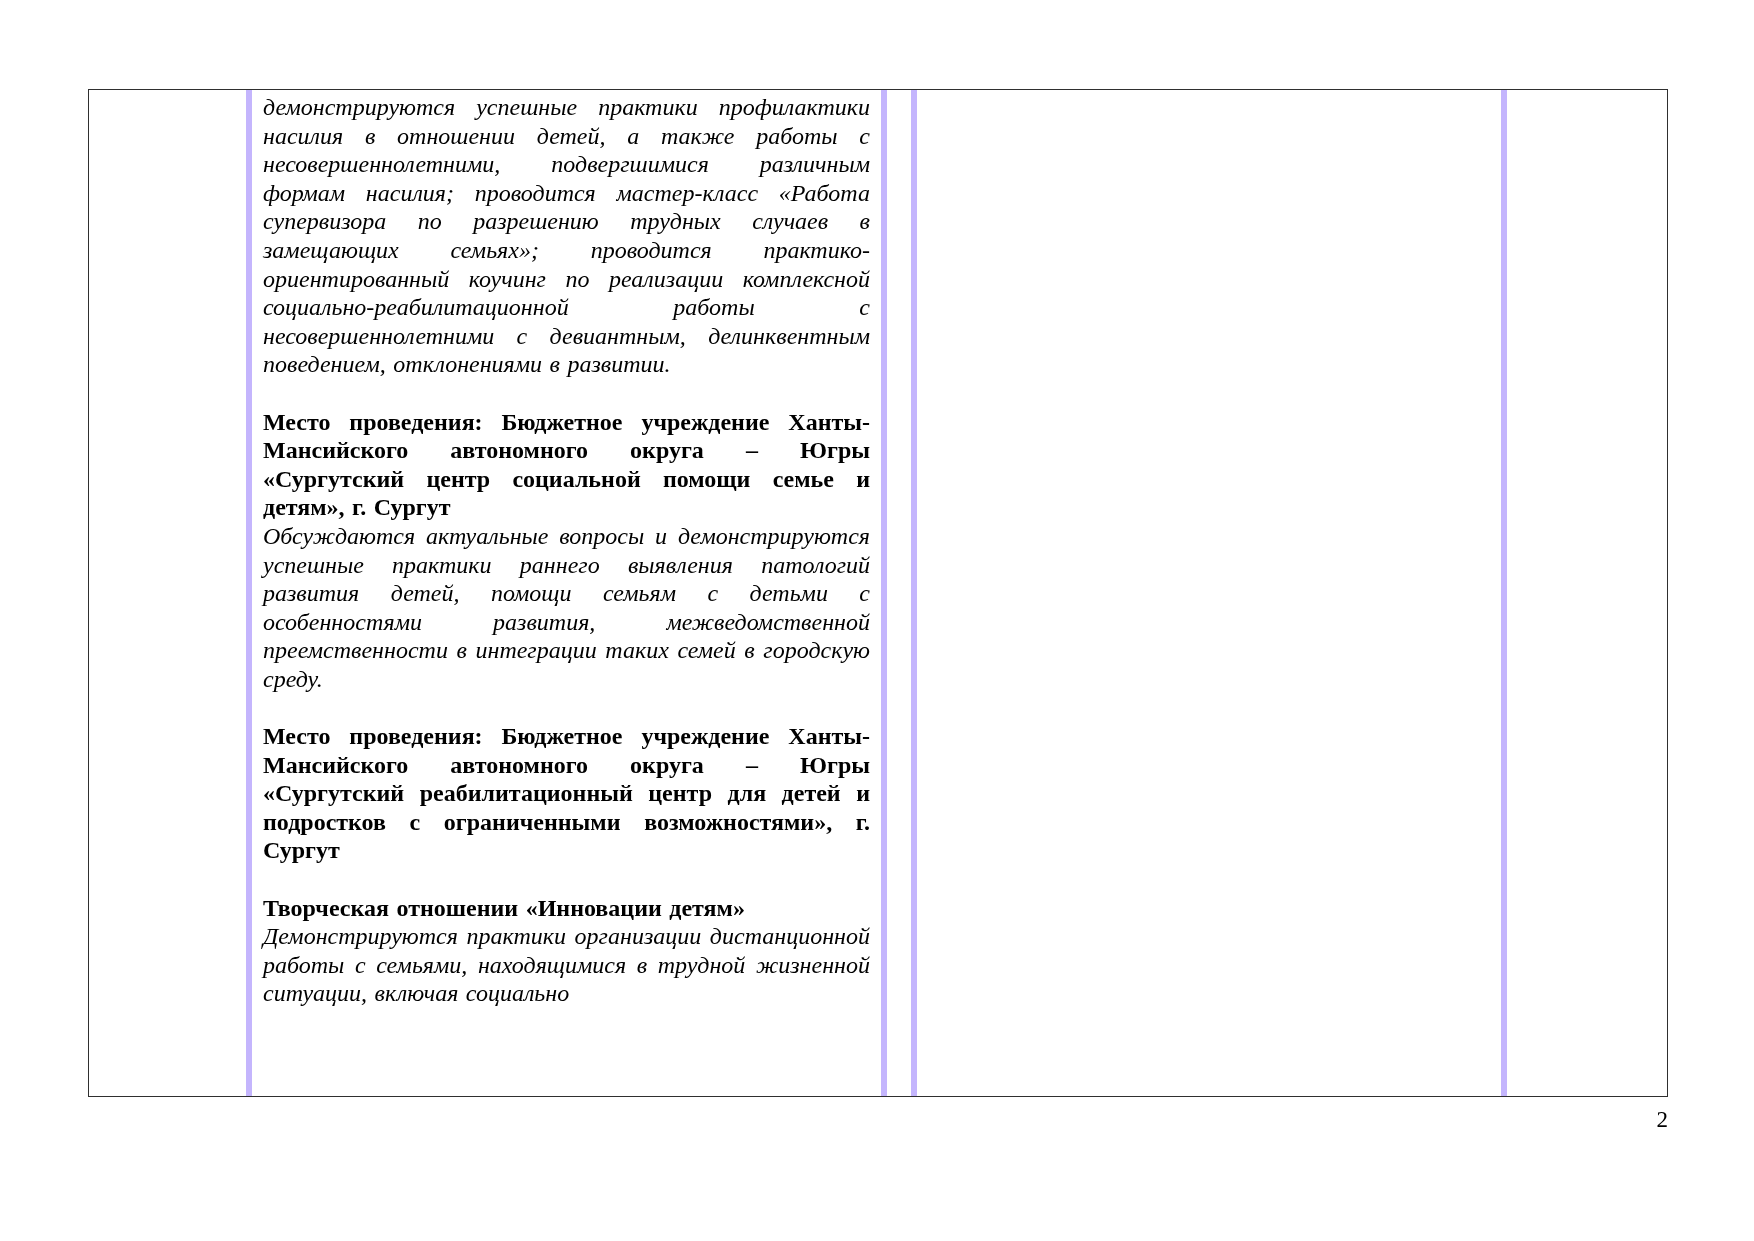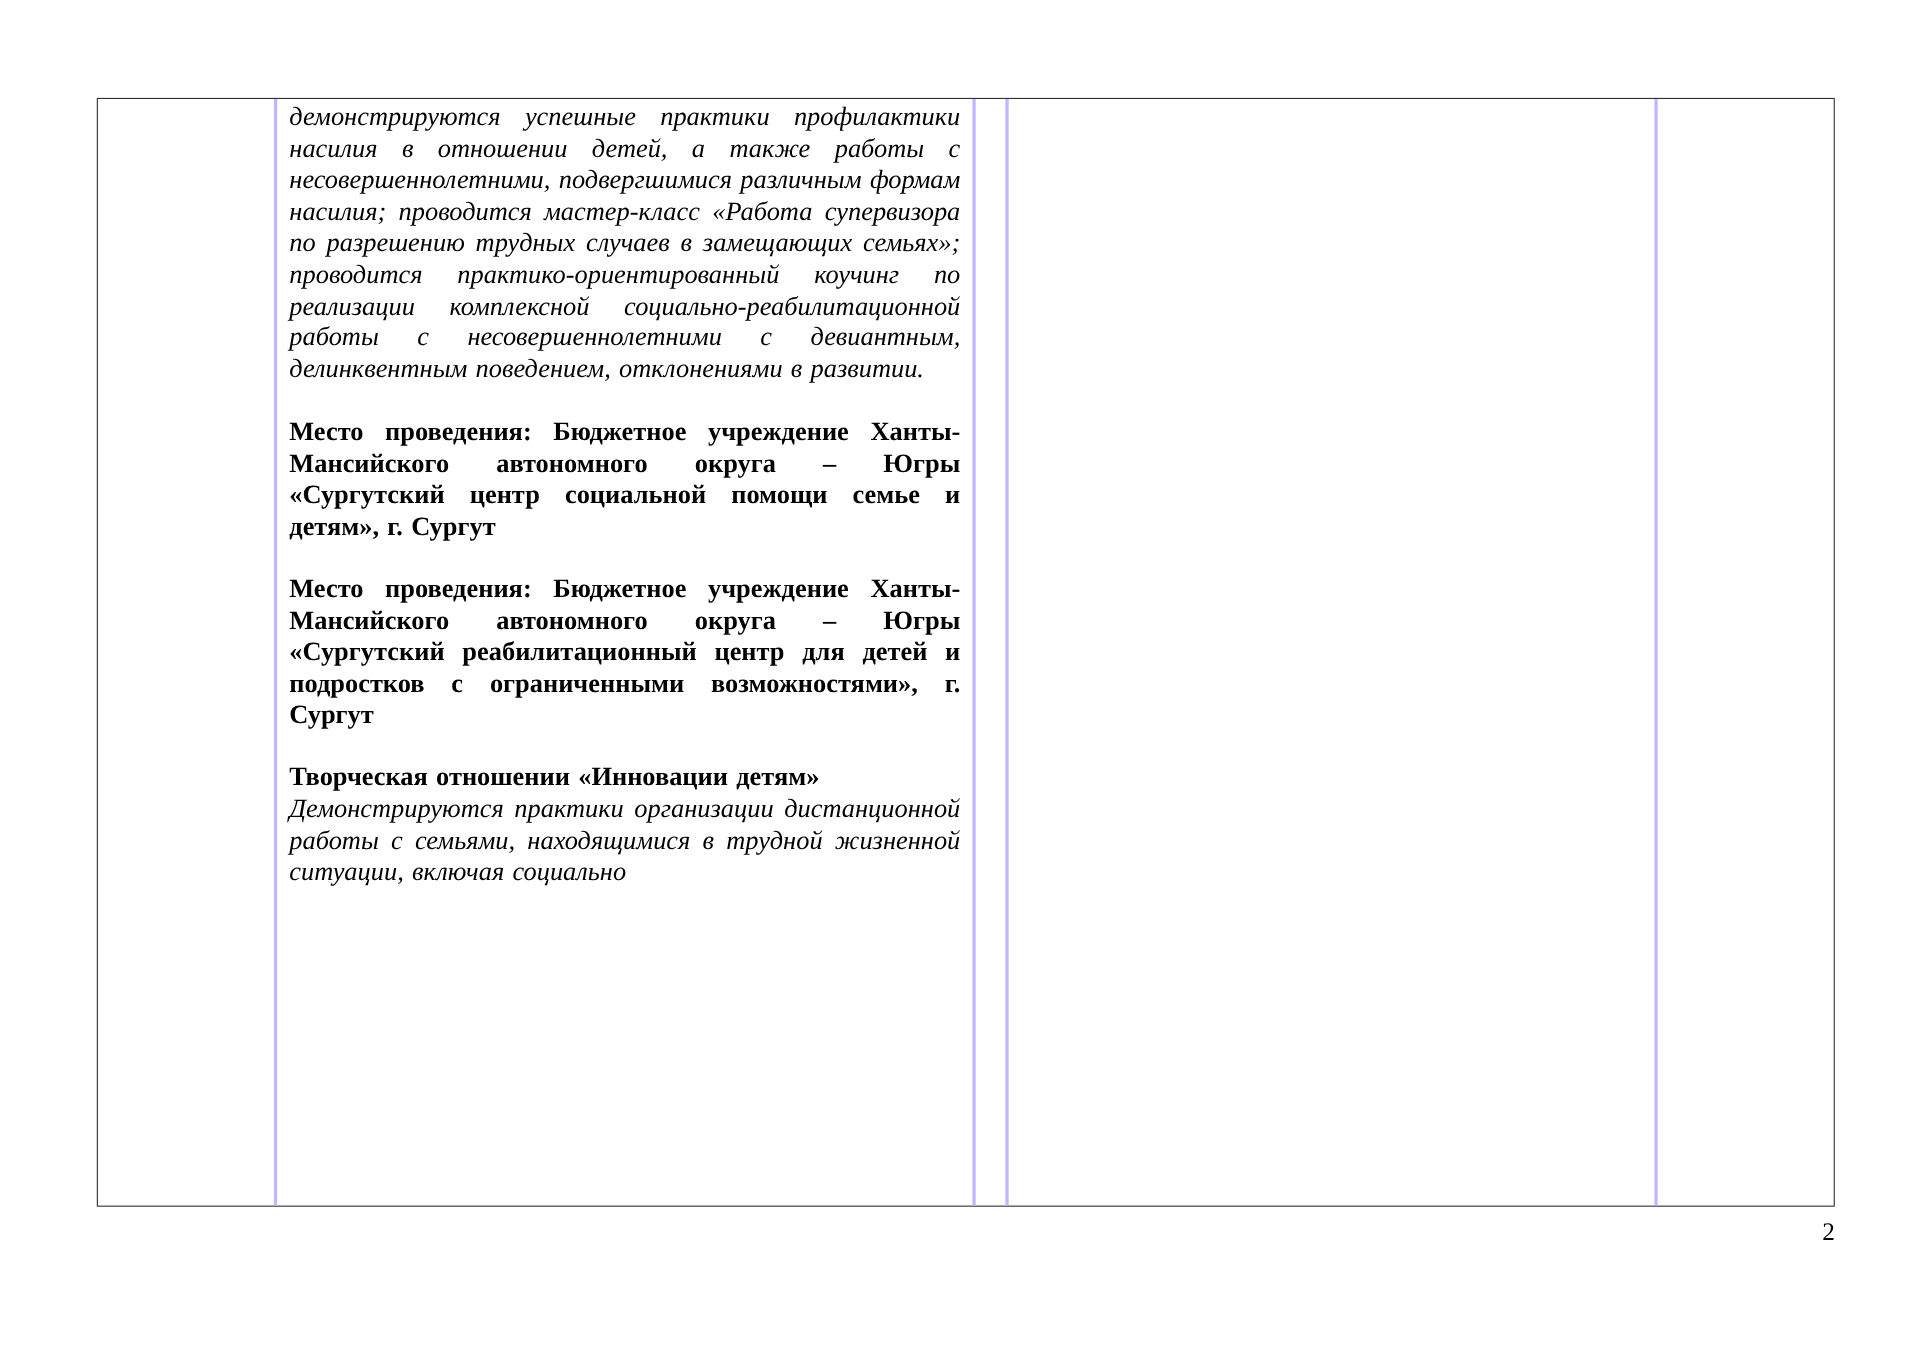--- a/index.html
+++ b/index.html
@@ -21,21 +21,21 @@
     left: 88px;
     top: 89px;
     width: 1580px;
     height: 1008px;
     display: grid;
     grid-template-columns: 163px 635px 30px 590px 162px;
     border: 1px solid #2f2f2f;
     box-sizing: border-box;
   }
   .cell {
-    border-right: 3px solid #c4b5fd;
+    border-right: 6px solid #c4b5fd;
     box-sizing: border-box;
     overflow: hidden;
   }
   .cell:last-child {
     border-right: none;
   }
   .cell.content {
     padding: 3px 11px 0 11px;
     font-size: 24px;
     line-height: 28.6px;
@@ -72,20 +72,21 @@
 
 <div class="page">
 
   <div class="doc-table">
     <div class="cell"></div>
 
     <div class="cell content">
 
     <p class="para italic">демонстрируются успешные практики профилактики насилия в отношении детей, а также работы с несовершеннолетними, подвергшимися различным формам насилия; проводится мастер-класс «Работа супервизора по разрешению трудных случаев в замещающих семьях»; проводится практико-ориентированный коучинг по реализации комплексной социально-реабилитационной работы с несовершеннолетними с девиантным, делинквентным поведением, отклонениями в развитии.</p>
         <p class="para regular gap">Место проведения: Бюджетное учреждение Ханты-Мансийского автономного округа – Югры «Сургутский центр социальной помощи семье и детям», г. Сургут</p>
+        <p class="para italic">Обсуждаются актуальные вопросы и демонстрируются успешные практики раннего выявления патологий развития детей, помощи семьям с детьми с особенностями развития, межведомственной преемственности в интеграции таких семей в городскую среду.</p>
         <p class="para regular gap">Место проведения: Бюджетное учреждение Ханты-Мансийского автономного округа – Югры «Сургутский реабилитационный центр для детей и подростков с ограниченными возможностями», г. Сургут</p>
         <p class="para bold gap">Творческая отношении «Инновации детям»</p>
         <p class="para italic">Демонстрируются практики организации дистанционной работы с семьями, находящимися в трудной жизненной ситуации, включая социально</p>
       </div>
 
     <div class="cell"></div>
     <div class="cell"></div>
     <div class="cell"></div>
   </div>
 

